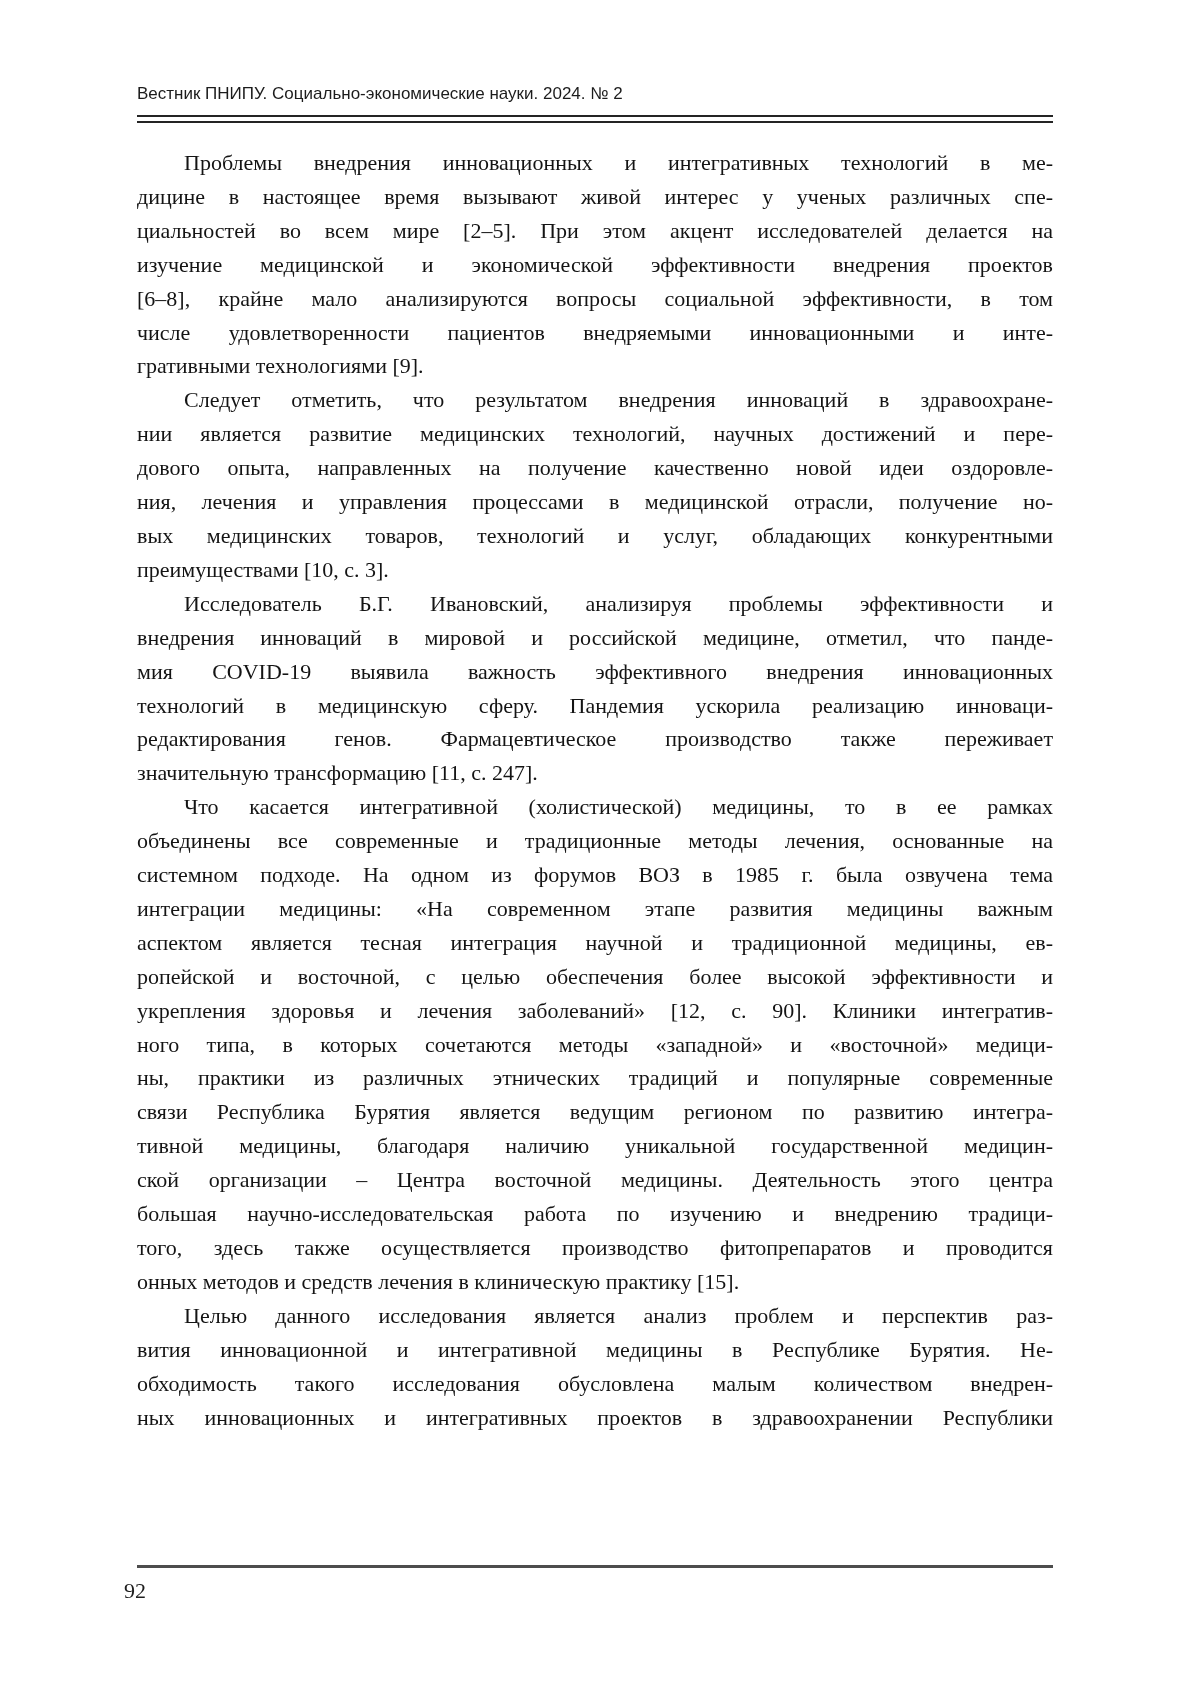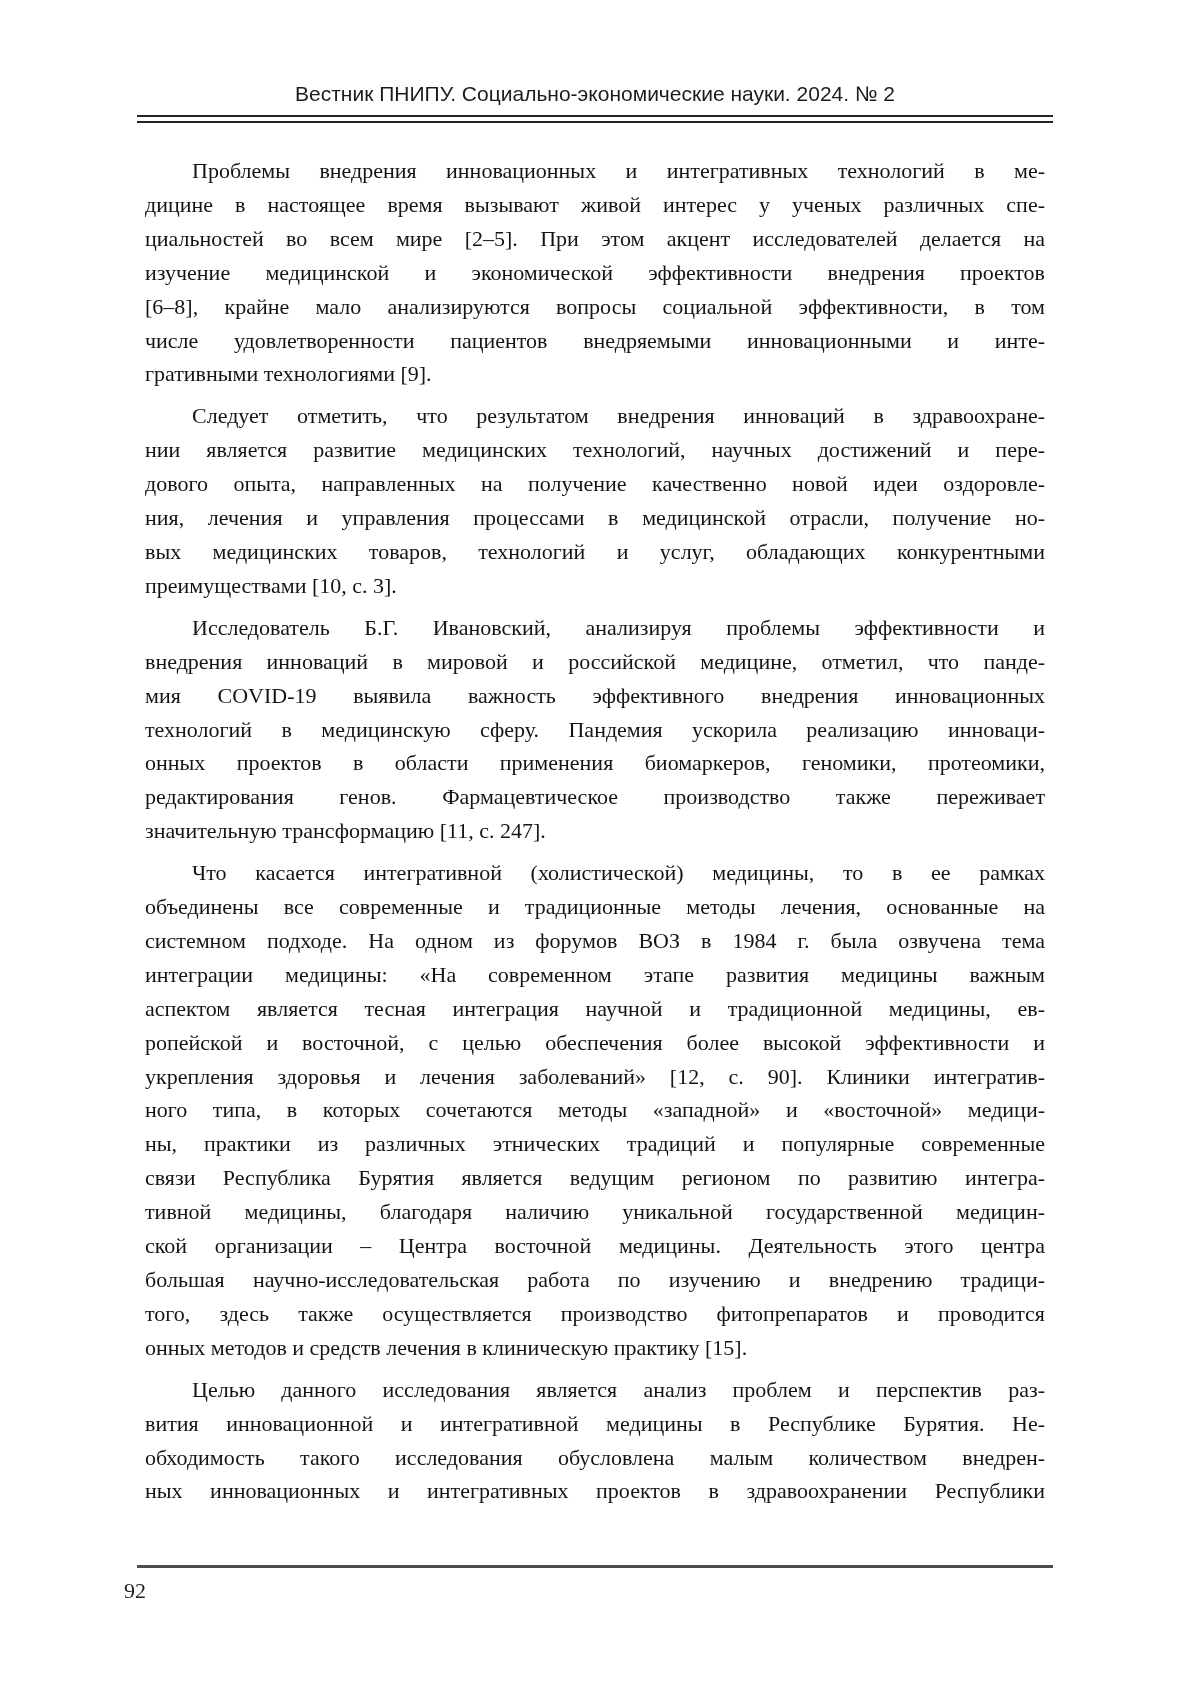--- a/index.html
+++ b/index.html
@@ -16,25 +16,24 @@
     overflow: hidden;
     font-family: "Liberation Serif", "DejaVu Serif", serif;
     color: #161616;
   }
   .running-header {
     position: absolute;
     left: 137px;
     top: 82px;
     width: 916px;
     font-family: "Liberation Sans", "DejaVu Sans", sans-serif;
-    font-size: 21px;
+    font-size: 17px;
     line-height: 24px;
     color: #1c1c1c;
     white-space: nowrap;
-    text-align: center;
   }
   .header-rule {
     position: absolute;
     left: 137px;
     top: 115px;
     width: 916px;
     height: 8px;
     box-sizing: border-box;
     border-top: 2px solid #242424;
     border-bottom: 2px solid #242424;
@@ -42,21 +41,21 @@
   .body-text {
     position: absolute;
     left: 137px;
     top: 146px;
     width: 916px;
     font-size: 22px;
     line-height: 33.9px;
     color: #141414;
   }
   .paragraph {
-    margin: 8px;
+    margin: 0;
     padding: 0;
   }
   .line {
     text-align: justify;
     text-align-last: justify;
     white-space: normal;
   }
   .line.first {
     padding-left: 47px;
   }
@@ -106,28 +105,27 @@
           <div class="line">дового опыта, направленных на получение качественно новой идеи оздоровле-</div>
           <div class="line">ния, лечения и управления процессами в медицинской отрасли, получение но-</div>
           <div class="line">вых медицинских товаров, технологий и услуг, обладающих конкурентными</div>
           <div class="line last">преимуществами [10, с. 3].</div>
         </div>
         <div class="paragraph">
           <div class="line first">Исследователь Б.Г. Ивановский, анализируя проблемы эффективности и</div>
           <div class="line">внедрения инноваций в мировой и российской медицине, отметил, что панде-</div>
           <div class="line">мия COVID-19 выявила важность эффективного внедрения инновационных</div>
           <div class="line">технологий в медицинскую сферу. Пандемия ускорила реализацию инноваци-</div>
-          <div class="line">онных проектов в области применения биомаркеров, геномики, протеомики,</div>
           <div class="line">редактирования генов. Фармацевтическое производство также переживает</div>
           <div class="line last">значительную трансформацию [11, с. 247].</div>
         </div>
         <div class="paragraph">
           <div class="line first">Что касается интегративной (холистической) медицины, то в ее рамках</div>
           <div class="line">объединены все современные и традиционные методы лечения, основанные на</div>
-          <div class="line">системном подходе. На одном из форумов ВОЗ в 1984 г. была озвучена тема</div>
+          <div class="line">системном подходе. На одном из форумов ВОЗ в 1985 г. была озвучена тема</div>
           <div class="line">интеграции медицины: «На современном этапе развития медицины важным</div>
           <div class="line">аспектом является тесная интеграция научной и традиционной медицины, ев-</div>
           <div class="line">ропейской и восточной, с целью обеспечения более высокой эффективности и</div>
           <div class="line">укрепления здоровья и лечения заболеваний» [12, с. 90]. Клиники интегратив-</div>
           <div class="line">ного типа, в которых сочетаются методы «западной» и «восточной» медици-</div>
           <div class="line">ны, практики из различных этнических традиций и популярные современные</div>
           <div class="line">связи Республика Бурятия является ведущим регионом по развитию интегра-</div>
           <div class="line">тивной медицины, благодаря наличию уникальной государственной медицин-</div>
           <div class="line">ской организации – Центра восточной медицины. Деятельность этого центра</div>
           <div class="line">большая научно-исследовательская работа по изучению и внедрению традици-</div>

